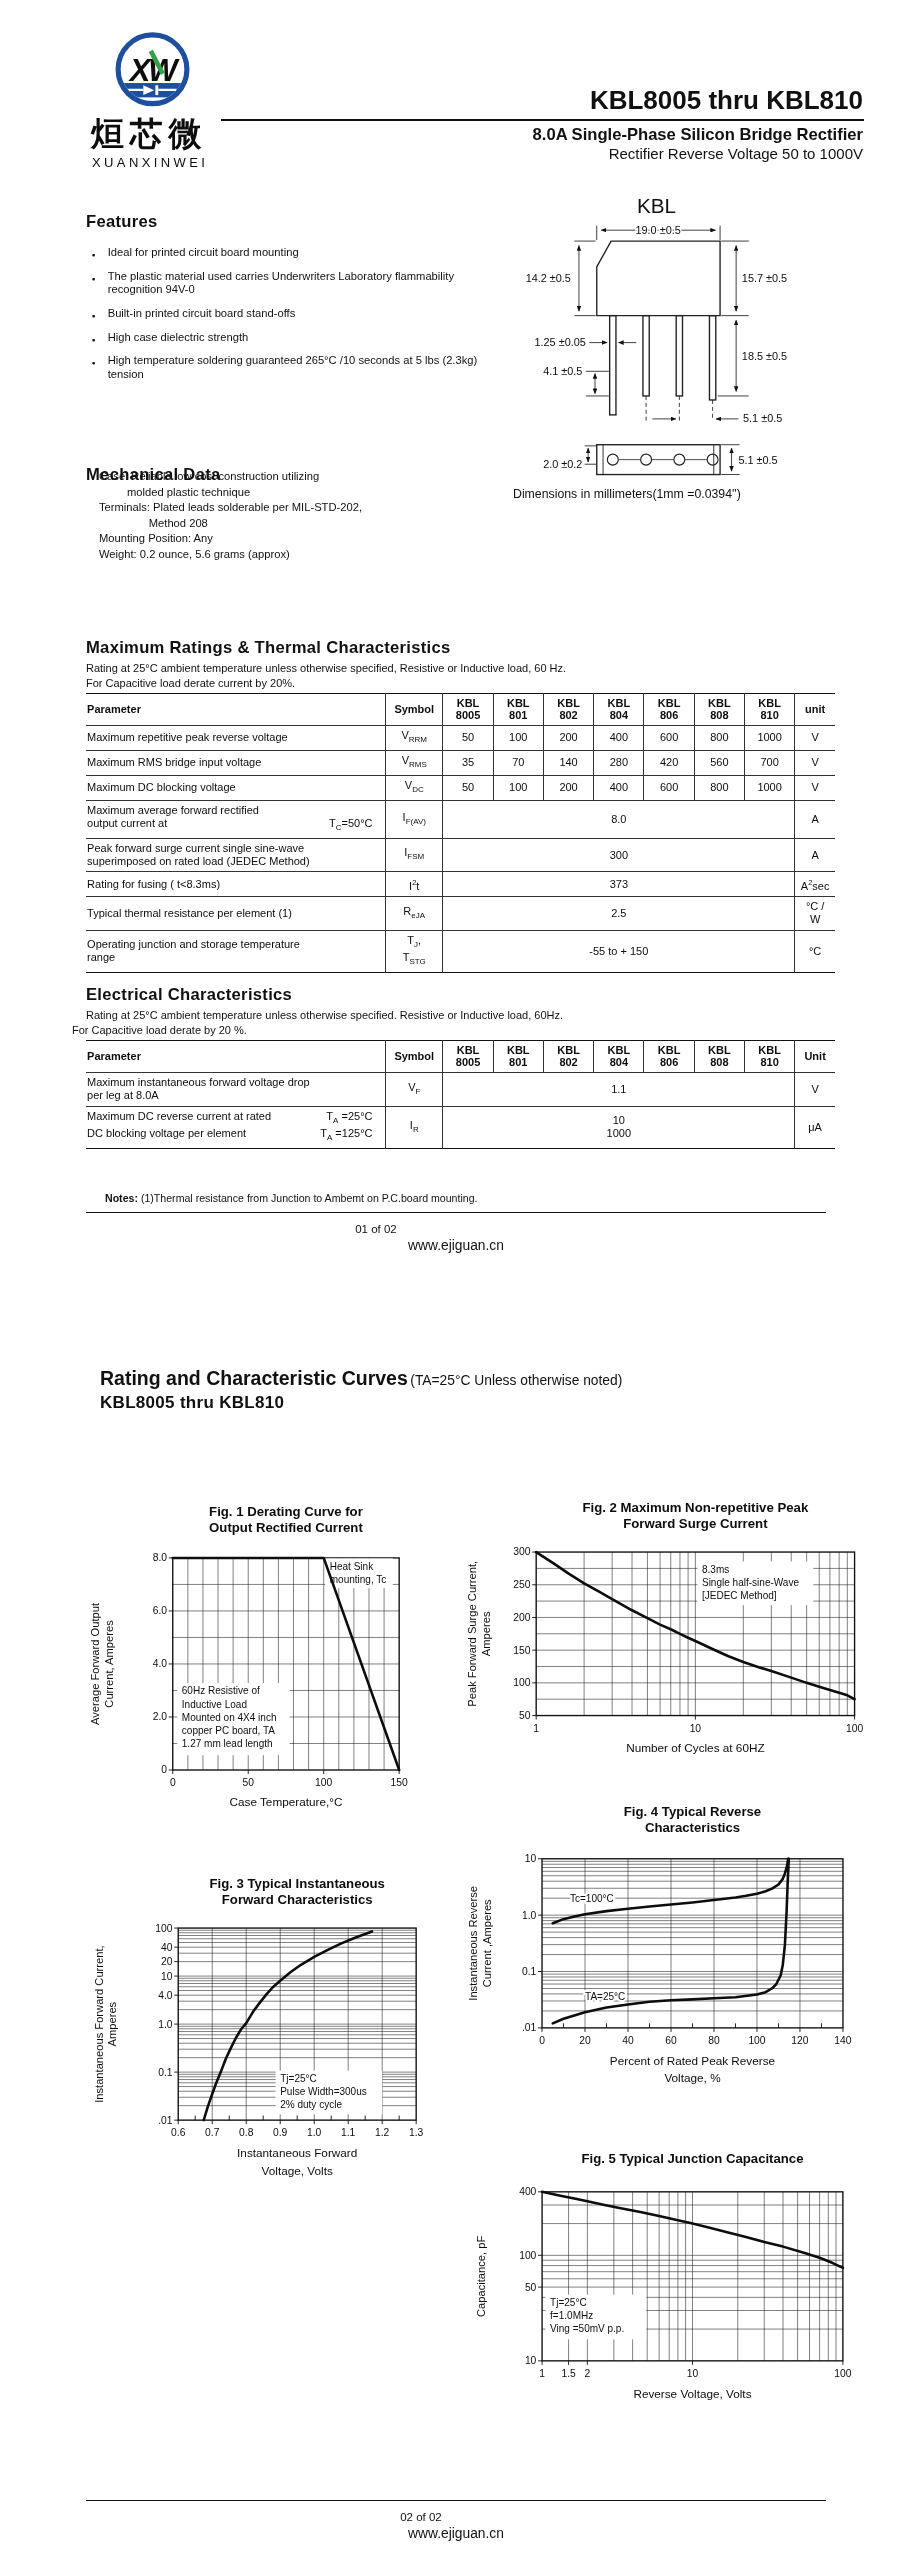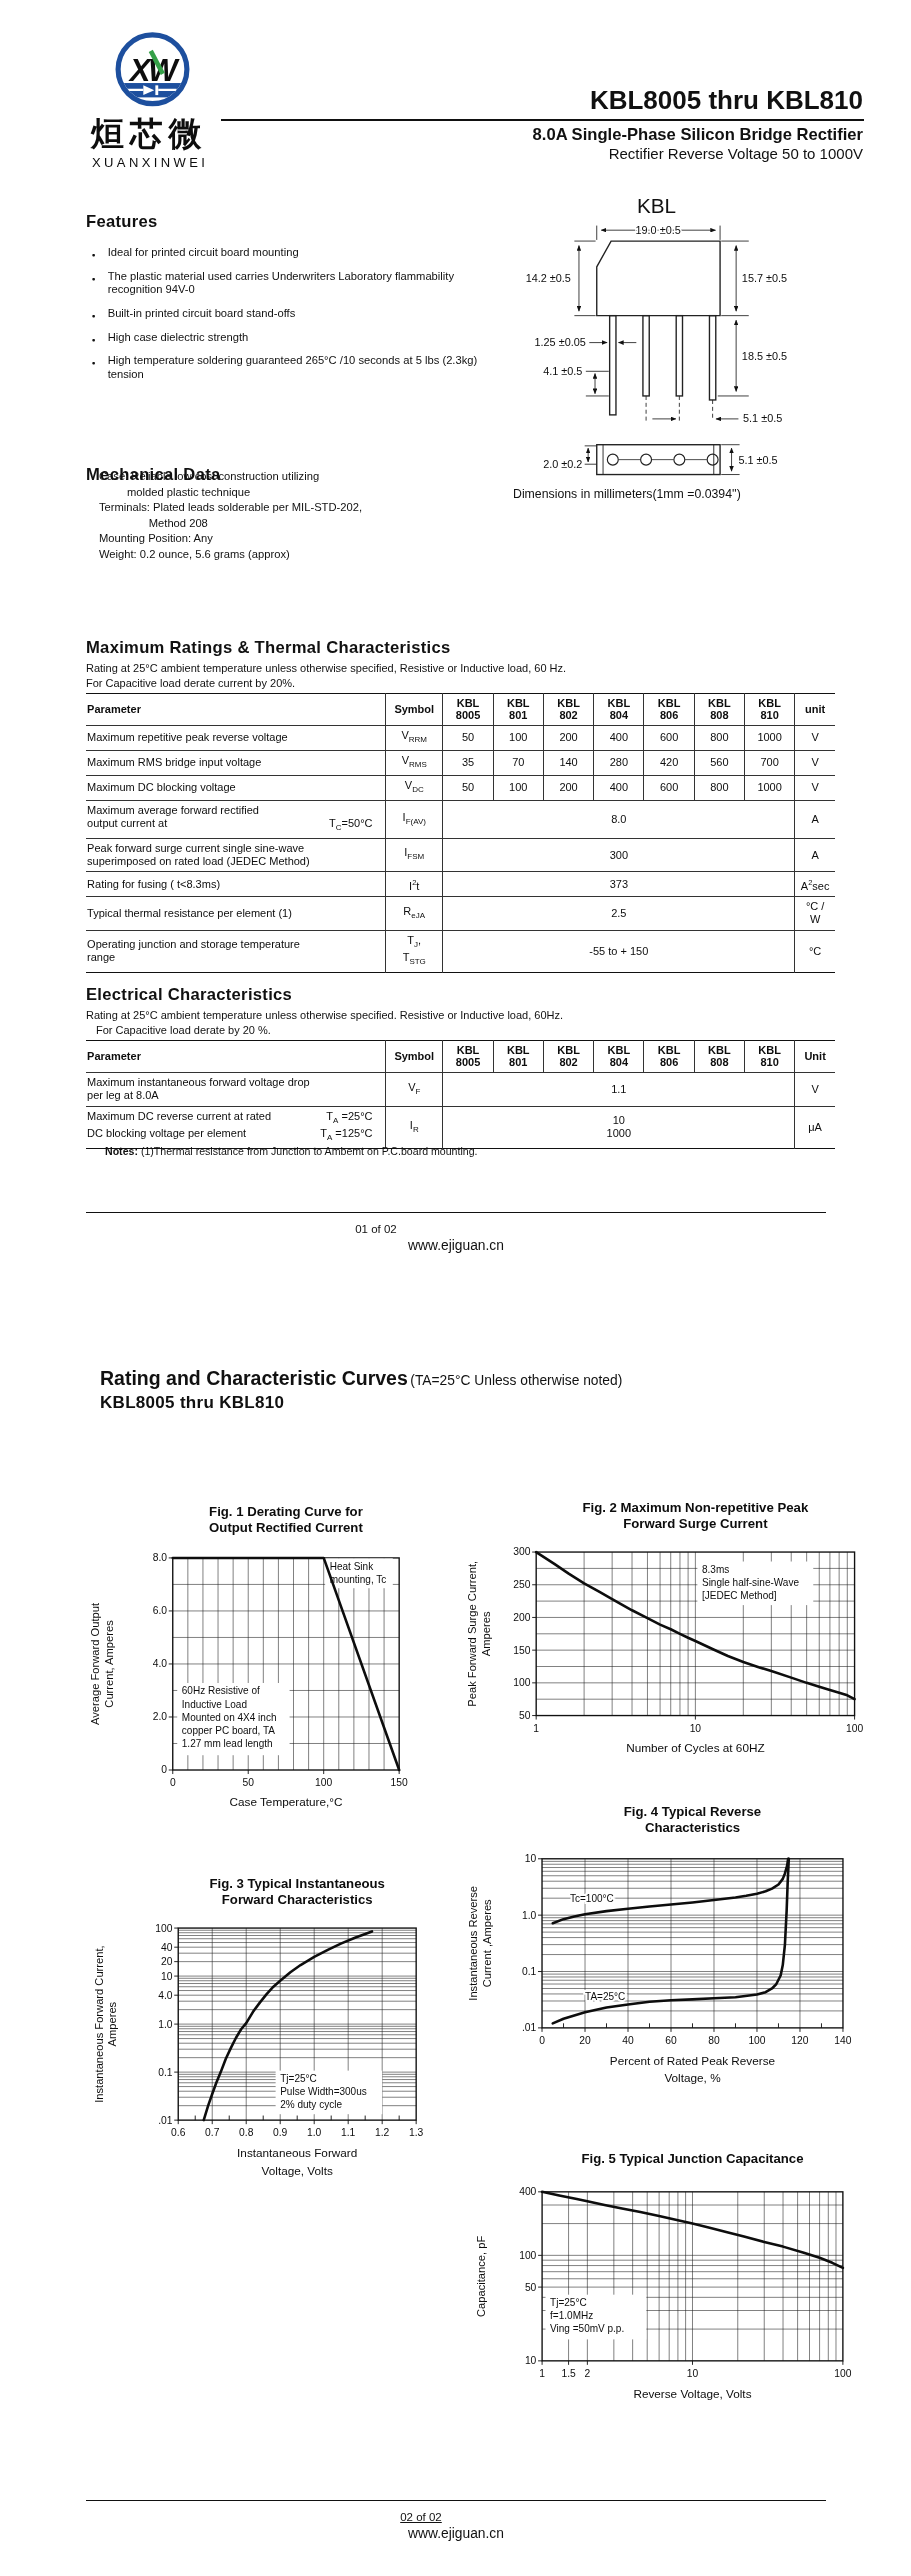--- a/index.html
+++ b/index.html
@@ -303,21 +303,21 @@
               <div>-55 to + 150</div>
             </td>
             <td>°C</td>
           </tr>
         </tbody>
       </table>
     </div>
 
   <div class="abs h1" style="left:86px;top:985px;">Electrical Characteristics</div>
   <div class="abs note" style="left:86px;top:1009px;">Rating at 25°C ambient temperature unless otherwise specified. Resistive or Inductive load, 60Hz.</div>
-  <div class="abs note" style="left:96px;top:1024px;">For Capacitive load derate by 20 %.</div>
+  <div class="abs note" style="left:72px;top:1024px;">For Capacitive load derate by 20 %.</div>
   <div class="abs" id="t2" style="left:86px;top:1040px;">
       <table class="dtable">
         <colgroup>
           <col style="width:298px">
           <col style="width:57px">
           <col style="width:50px">
           <col style="width:50px">
           <col style="width:50px">
           <col style="width:50px">
           <col style="width:50px">
@@ -366,21 +366,21 @@
             <td colspan="7">
               <div>10</div>
               <div>1000</div>
             </td>
             <td>μA</td>
           </tr>
         </tbody>
       </table>
     </div>
 
-  <div class="abs notesline" style="left:86px;top:1145px;padding-left:19px;">
+  <div class="abs notesline" style="left:86px;top:1192px;padding-left:19px;">
     <span class="b">Notes:</span><span> (1)Thermal resistance from Junction to Ambemt on P.C.board mounting.</span>
   </div>
 
   <div class="abs rule" style="left:86px;top:1212px;width:740px;height:1.1px;"></div>
   <div class="abs footer-page center" style="left:0;top:1223px;width:752px;">01 of 02</div>
   <div class="abs footer-site center" style="left:0;top:1238px;width:912px;">www.ejiguan.cn</div>
 
   <div class="abs" style="left:100px;top:1367px;">
     <span class="p2-head">Rating and Characteristic Curves</span>
     <span class="p2-head"><small>(TA=25°C Unless otherwise noted)</small></span>
@@ -744,17 +744,17 @@
         <text x="417.5" y="440" text-anchor="middle" font-size="20.5">Reverse Voltage, Volts</text>
         <text x="55" y="227.5" text-anchor="middle" font-size="19.5" transform="rotate(-90 55 227.5)">Capacitance, pF</text>
         <rect x="160.93309141439767" y="259.5219198457197" width="176" height="78" fill="#fff"></rect>
         <text x="168.93309141439767" y="279.5219198457197" text-anchor="start" font-size="17.5" paint-order="stroke" stroke="#fff" stroke-width="7">Tj=25°C</text>
         <text x="168.93309141439767" y="302.5219198457197" text-anchor="start" font-size="17.5" paint-order="stroke" stroke="#fff" stroke-width="7">f=1.0MHz</text>
         <text x="168.93309141439767" y="325.5219198457197" text-anchor="start" font-size="17.5" paint-order="stroke" stroke="#fff" stroke-width="7">Ving =50mV p.p.</text>
         <polyline points="155,80 184.91012998054464,86.23459102408901 215.4928418617969,92.52761835625955 234.02037386179506,96.60493745364067 263.9305038423397,103.00595951397389 294.513215723592,109.09658995183901 326.4682848660277,115.37784250640738 359.26470322570646,122.19483473245859 392.0611215853852,129.6475489040303 417.5,135.43103828918672 447.41012998054464,142.53487791566928 477.9928418617969,150.33183031837322 507.38595371582915,157.9056331634674 542.7443293639114,167.45726295055323 575.5407477235901,175.61815039861204 611.845205992239,186.2023070981312 639.3382355037425,194.96400564180556 661.4724680000019,203.85872903021118 680,212.8088141958719" fill="none" stroke="#0d0d0d" stroke-width="4.5" stroke-linejoin="round" stroke-linecap="round"></polyline>
       </svg></div>
 
   <div class="abs rule" style="left:86px;top:2500px;width:740px;height:1.1px;"></div>
-  <div class="abs footer-page center" style="left:0;top:2511px;width:842px;text-decoration:underline;">02 of 02</div>
+  <div class="abs footer-page center" style="left:0;top:2511px;width:842px;">02 of 02</div>
   <div class="abs footer-site center" style="left:0;top:2526px;width:912px;">www.ejiguan.cn</div>
 
 </div>
 
 
 </body></html>

